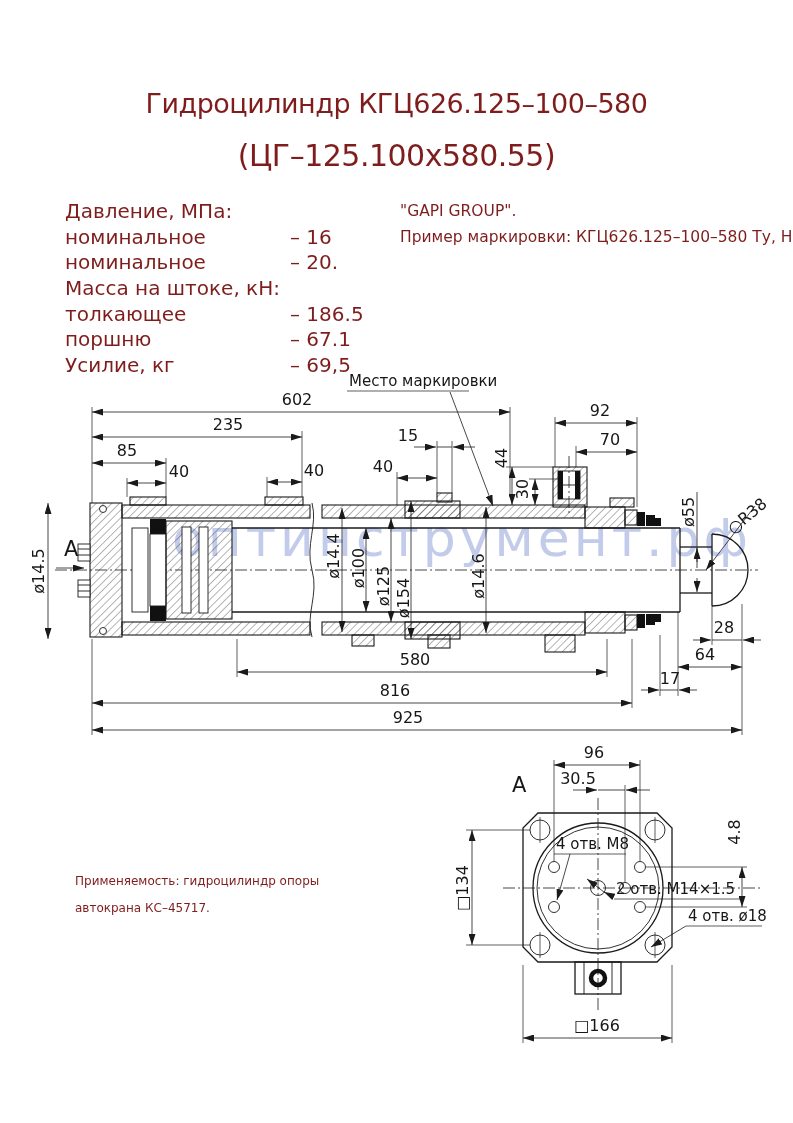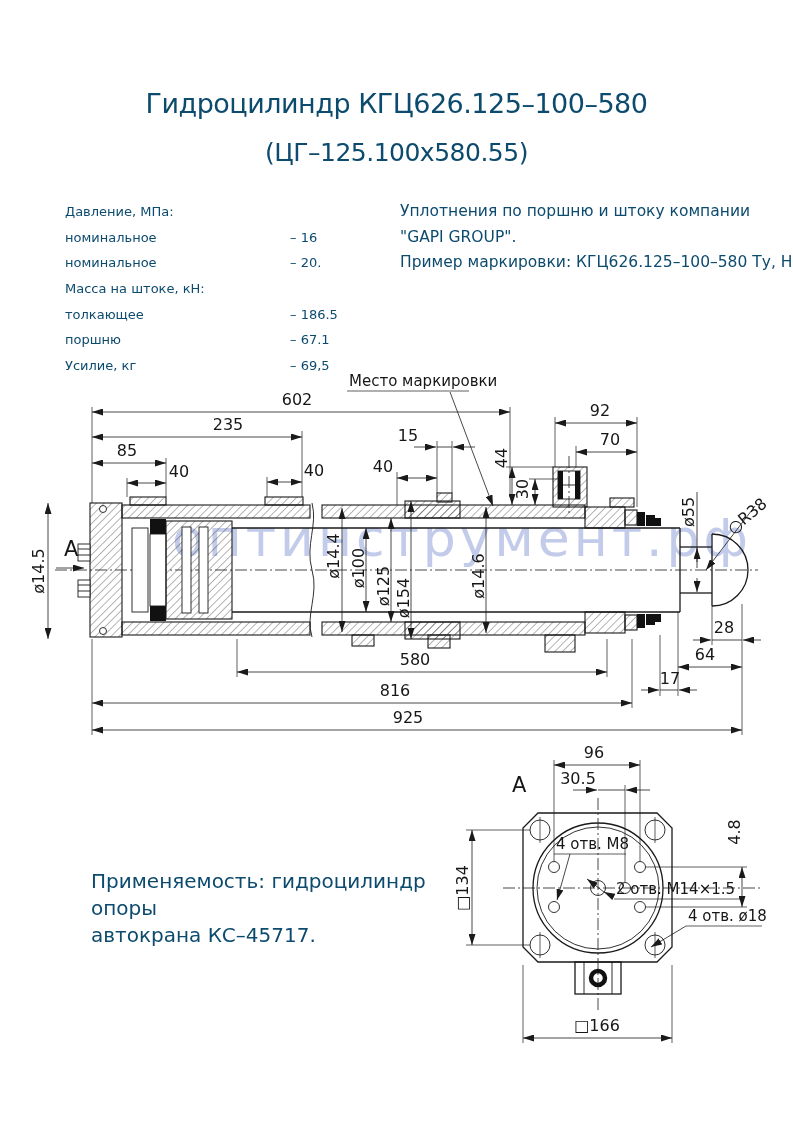--- a/index.html
+++ b/index.html
@@ -1,25 +1,25 @@
 <!DOCTYPE html>
 <html><head>
 <meta charset="utf-8">
 <style>
   html,body{margin:0;padding:0;background:#fff;}
   #page{position:relative;width:793px;height:1123px;background:#fff;overflow:hidden;
-        font-family:"DejaVu Sans",sans-serif;color:#0c4a6e;}
+        font-family:"DejaVu Sans",sans-serif;color:#7f1d1d;}
   .abs{position:absolute;}
   #title1{top:88px;left:0;width:793px;text-align:center;font-size:27px;letter-spacing:-0.5px;}
-  #title2{top:138px;left:0;width:793px;text-align:center;font-size:25px;letter-spacing:-0.5px;}
-  #specs{top:199px;left:65px;width:340px;font-size:13px;}
+  #title2{top:138px;left:0;width:793px;text-align:center;font-size:30px;letter-spacing:-0.5px;}
+  #specs{top:199px;left:65px;width:340px;font-size:20px;}
   #specs .row{display:flex;height:25.7px;line-height:25.7px;}
   #specs .lab{width:225px;}
   #seal{top:199px;left:400px;width:390px;font-size:15.5px;line-height:25.7px;white-space:nowrap;}
-  #app{top:868px;left:75px;width:340px;font-size:20px;line-height:27px;margin-left:16px;}
+  #app{top:868px;left:75px;width:340px;font-size:12px;line-height:27px;}
   svg{position:absolute;top:0;left:0;}
   svg text{font-family:"DejaVu Sans",sans-serif;fill:#161616;}
   .dm{font-size:16px;text-anchor:middle;}
   .nt{font-size:15px;}
   .big{font-size:21px;}
   .wm{font-size:52px;letter-spacing:4px;fill:#bcc6e8;opacity:0.9;}
   .s{stroke:#1a1a1a;fill:none;}
   .w13{stroke-width:1.3;}
   .w09{stroke-width:0.9;}
   .ext{stroke:#1a1a1a;stroke-width:0.7;fill:none;}
@@ -62,21 +62,20 @@
         <span class="lab">поршню</span>
         <span>– 67.1</span>
       </div>
     <div class="row">
         <span class="lab">Усилие, кг</span>
         <span>– 69,5</span>
       </div>
   </div>
 
   <div class="abs" id="seal">
-    <div>Уплотнения по поршню и штоку компании</div>
     <div>"GAPI GROUP".</div>
     <div>Пример маркировки: КГЦ626.125–100–580 Ту, Ну, Ду</div>
   </div>
 
   <div class="abs" id="app">
     <div>Применяемость: гидроцилиндр опоры</div>
     <div>автокрана КС–45717.</div>
   </div>
 
   <svg width="793" height="1123" viewBox="0 0 793 1123">

